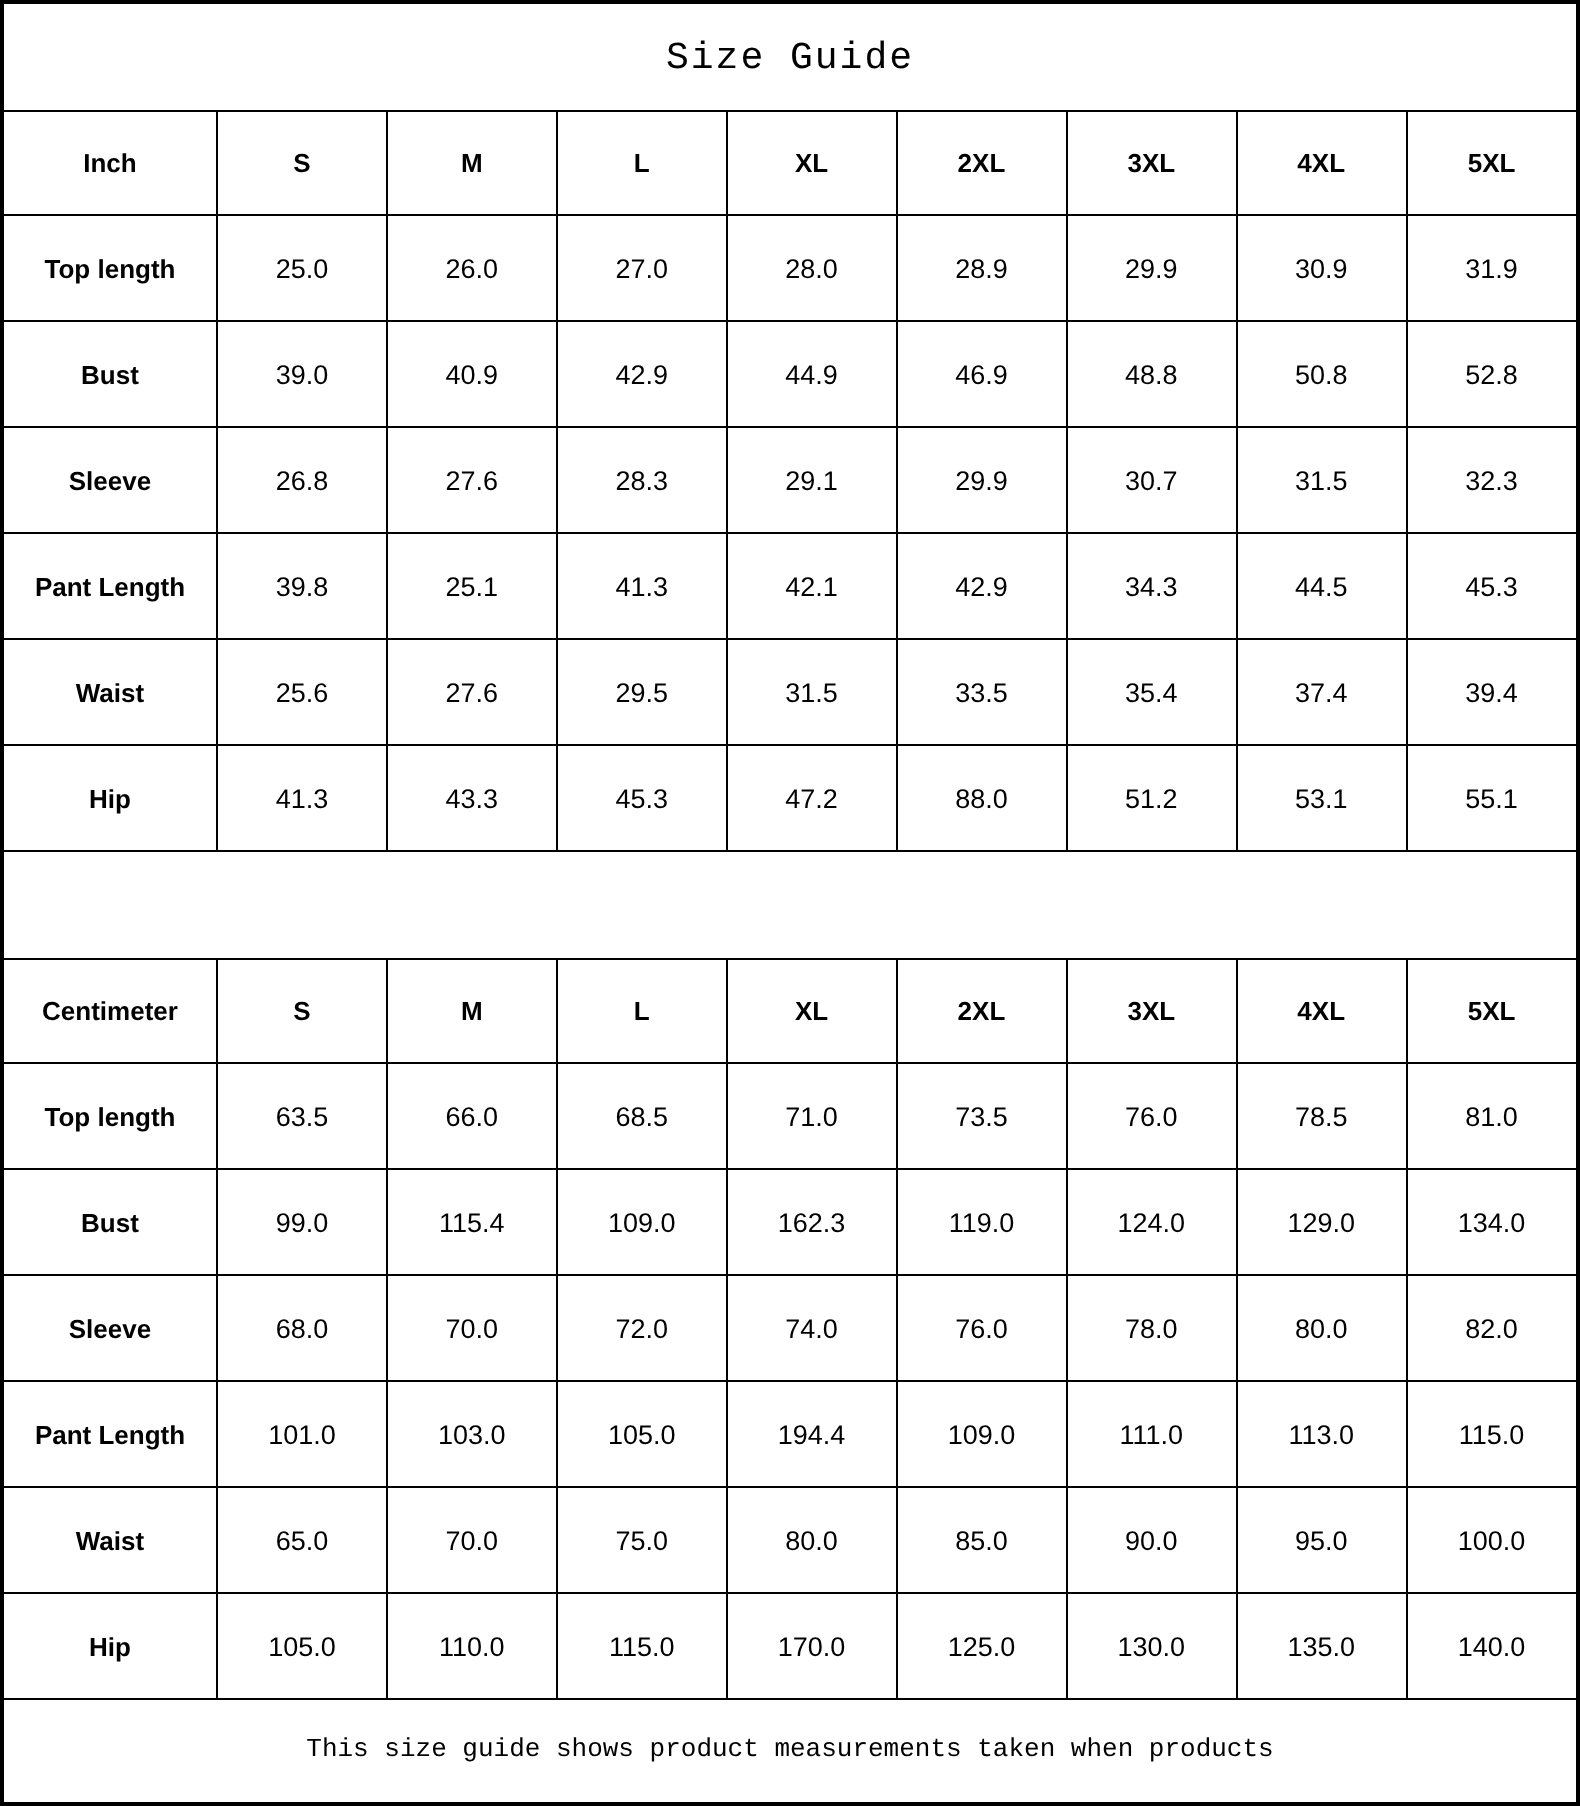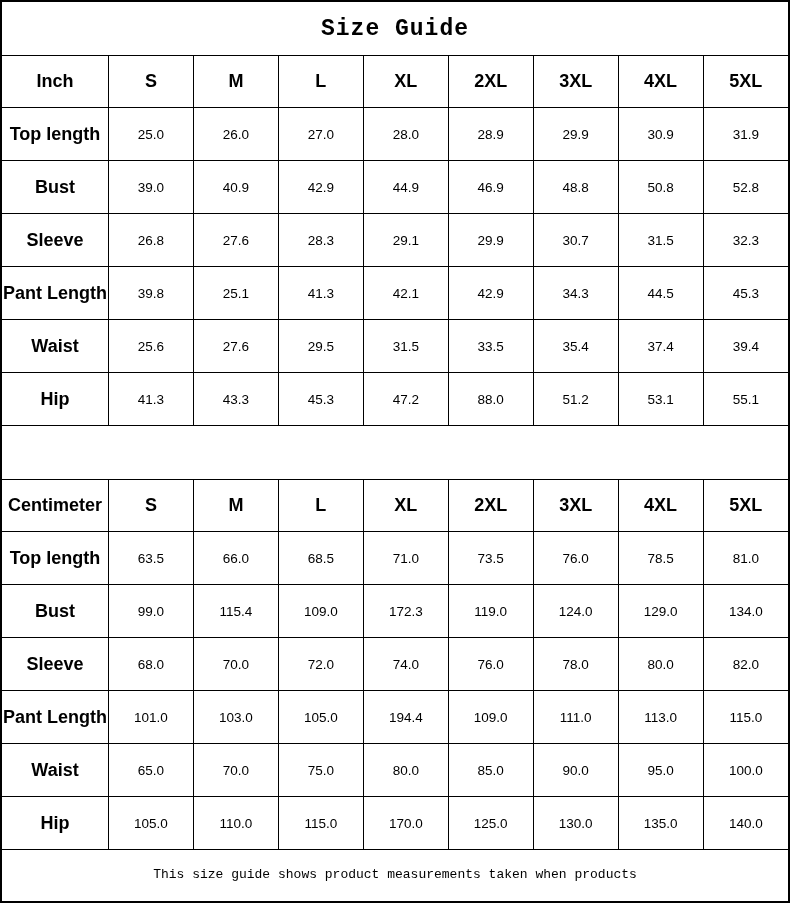--- a/index.html
+++ b/index.html
@@ -18,23 +18,23 @@
     flex-direction: column;
     background: #ffffff;
   }
   .title-row {
     height: 53px;
     flex: 0 0 53px;
     display: flex;
     align-items: center;
     justify-content: center;
     font-family: "Liberation Mono", "DejaVu Sans Mono", monospace;
-    font-size: 23px;
+    font-size: 19px;
     letter-spacing: 1px;
-    font-weight: 700;
+    font-weight: 400;
   }
   table.size-table {
     border-collapse: collapse;
     table-layout: fixed;
     width: 100%;
     flex: 0 0 auto;
   }
   table.size-table th,
   table.size-table td {
     border: 1px solid #000000;
@@ -42,21 +42,21 @@
     vertical-align: middle;
     padding: 0;
     overflow: hidden;
   }
   table.size-table tr > *:first-child { border-left: none; width: 106px; }
   table.size-table tr > *:last-child  { border-right: none; }
   table.size-table thead tr { height: 52px; }
   table.size-table tbody tr { height: 53px; }
   table.size-table th {
     font-weight: bold;
-    font-size: 18px;
+    font-size: 13px;
     font-family: "Liberation Sans", sans-serif;
   }
   table.size-table td {
     font-weight: normal;
     font-size: 13.5px;
     font-family: "Liberation Sans", sans-serif;
   }
   .gap-row {
     height: 53px;
     flex: 0 0 53px;
@@ -190,21 +190,21 @@
           <td>73.5</td>
           <td>76.0</td>
           <td>78.5</td>
           <td>81.0</td>
         </tr>
         <tr>
           <th>Bust</th>
           <td>99.0</td>
           <td>115.4</td>
           <td>109.0</td>
-          <td>172.3</td>
+          <td>162.3</td>
           <td>119.0</td>
           <td>124.0</td>
           <td>129.0</td>
           <td>134.0</td>
         </tr>
         <tr>
           <th>Sleeve</th>
           <td>68.0</td>
           <td>70.0</td>
           <td>72.0</td>

